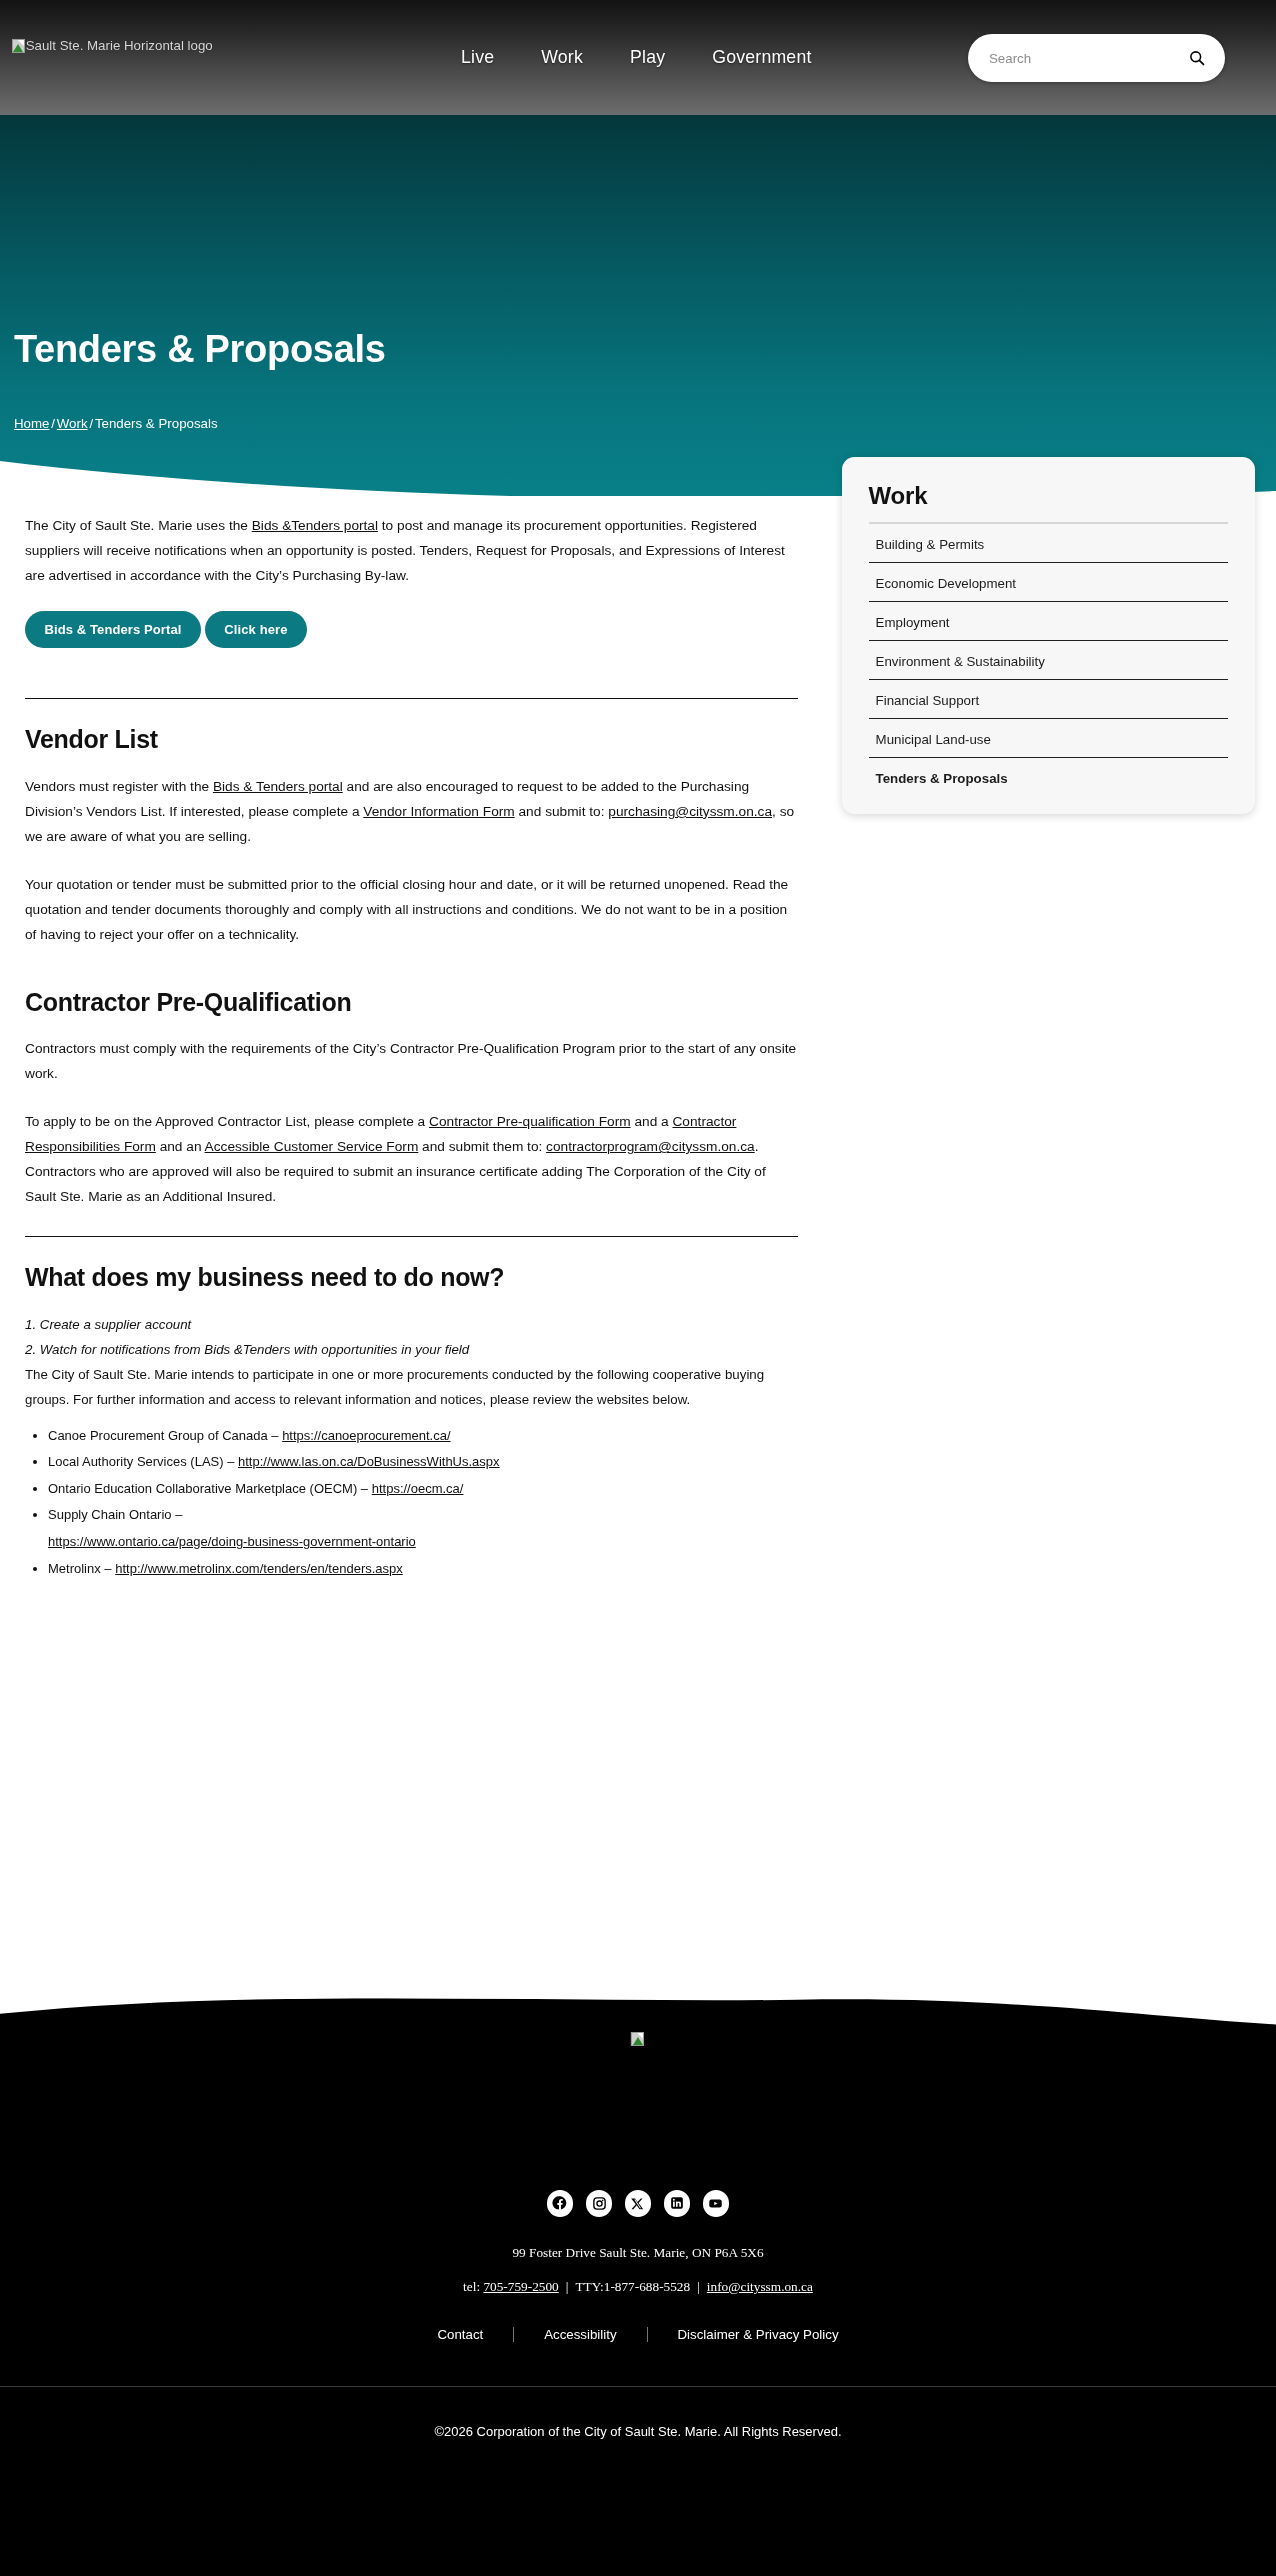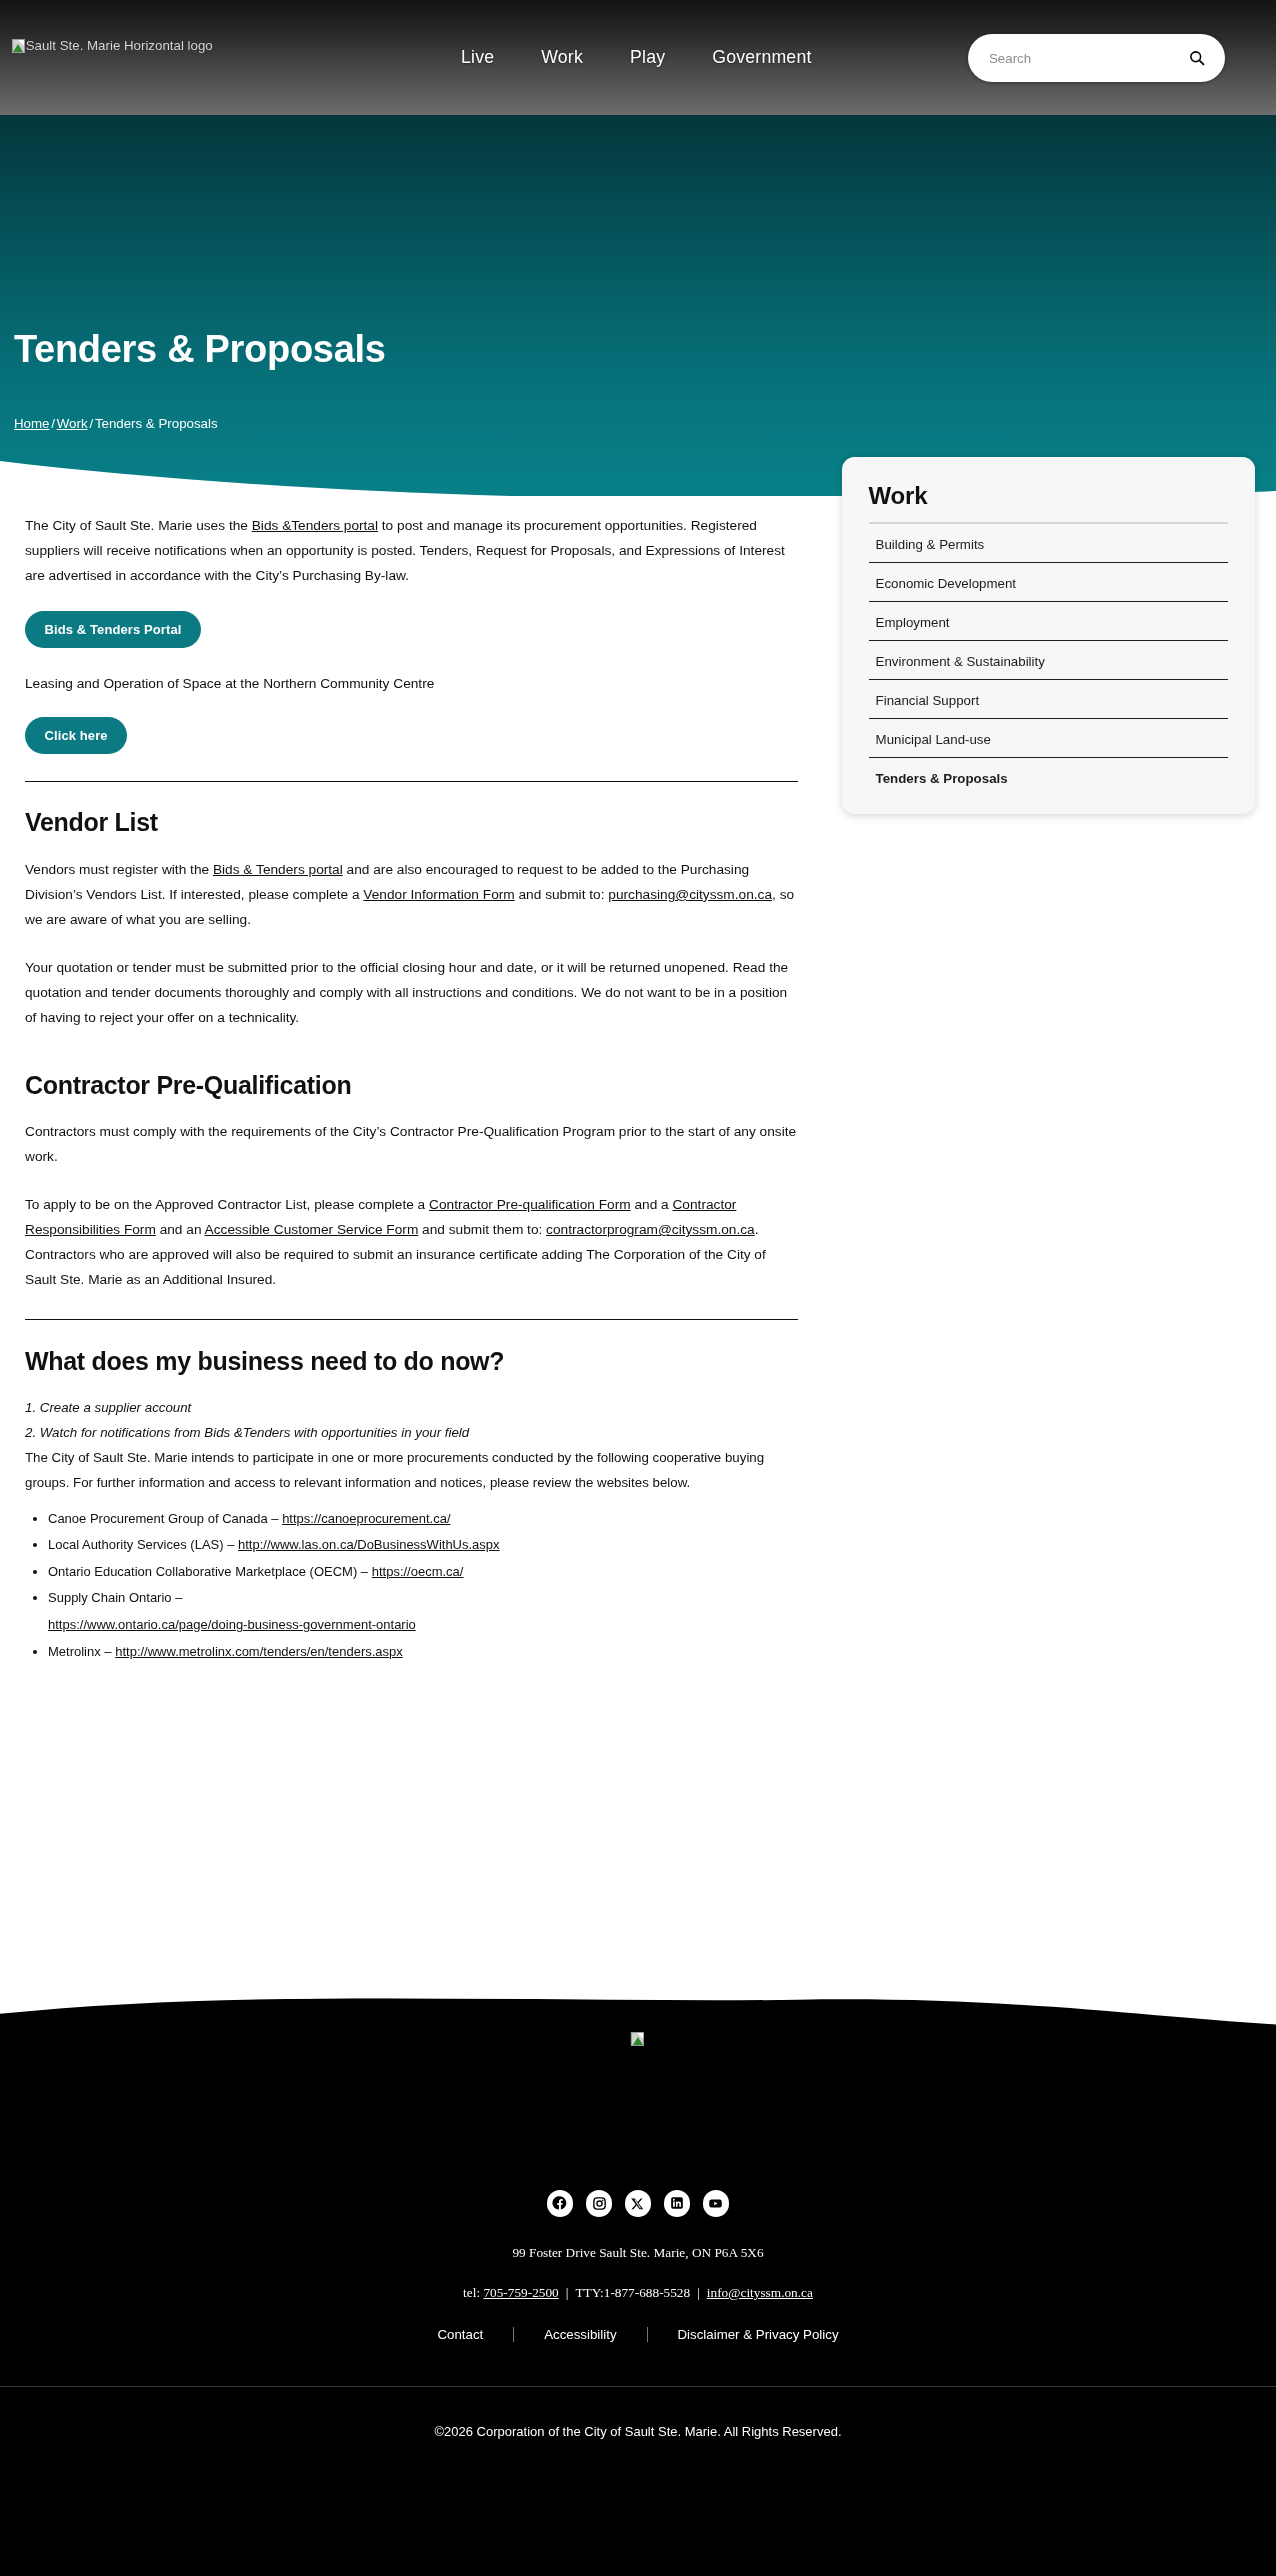--- a/index.html
+++ b/index.html
@@ -255,21 +255,21 @@
   .addr-block {
     position: absolute;
     top: 2240px; left: 0;
     width: 1276px;
     text-align: center;
     color: #ffffff;
     z-index: 5;
     font-family: Liberation Serif, serif;
   }
   .addr-block .line1 { font-size: 13.3px; line-height: 25px; }
-  .addr-block .line2 { font-size: 13.3px; line-height: 25px; margin-top: 15px; }
+  .addr-block .line2 { font-size: 13.3px; line-height: 25px; margin-top: 9px; }
   .addr-block a { color: #ffffff; text-decoration: underline; cursor: pointer; }
   .addr-block .pipe { padding: 0 7px; }
 
   .footer-links {
     position: absolute;
     top: 2327px; left: 0;
     width: 1276px;
     display: flex; justify-content: center; align-items: center;
     color: #ffffff;
     font-size: 13.3px;
@@ -347,21 +347,20 @@
     <li class="active">Tenders &amp; Proposals</li>
   </ul>
 </aside>
 
 <main class="content">
 
   <p><span>The City of Sault Ste. Marie uses the </span><a>Bids &amp;Tenders portal</a><span> to post and manage its procurement opportunities. Registered suppliers will receive notifications when an opportunity is posted. Tenders, Request for Proposals, and Expressions of Interest are advertised in accordance with the City’s Purchasing By-law.</span></p>
 
   <button class="btn-teal" style="margin-bottom:23px;">Bids &amp; Tenders Portal</button>
 
-  <p class="rfp-text" style="margin-bottom:21px;">Leasing and Operation of Space at the Northern Community Centre</p>
 
   <button class="btn-teal">Click here</button>
 
   <hr class="sep">
 
   <h2 class="section">Vendor List</h2>
   <p><span>Vendors must register with the </span><a>Bids &amp; Tenders portal</a><span> and are also encouraged to request to be added to the Purchasing Division’s Vendors List. If interested, please complete a </span><a>Vendor Information Form</a><span> and submit to: </span><a>purchasing@cityssm.on.ca</a><span>, so we are aware of what you are selling.</span></p>
   <p>Your quotation or tender must be submitted prior to the official closing hour and date, or it will be returned unopened. Read the quotation and tender documents thoroughly and comply with all instructions and conditions. We do not want to be in a position of having to reject your offer on a technicality.</p>
 
   <h2 class="section" style="margin-top:41px;">Contractor Pre-Qualification</h2>

